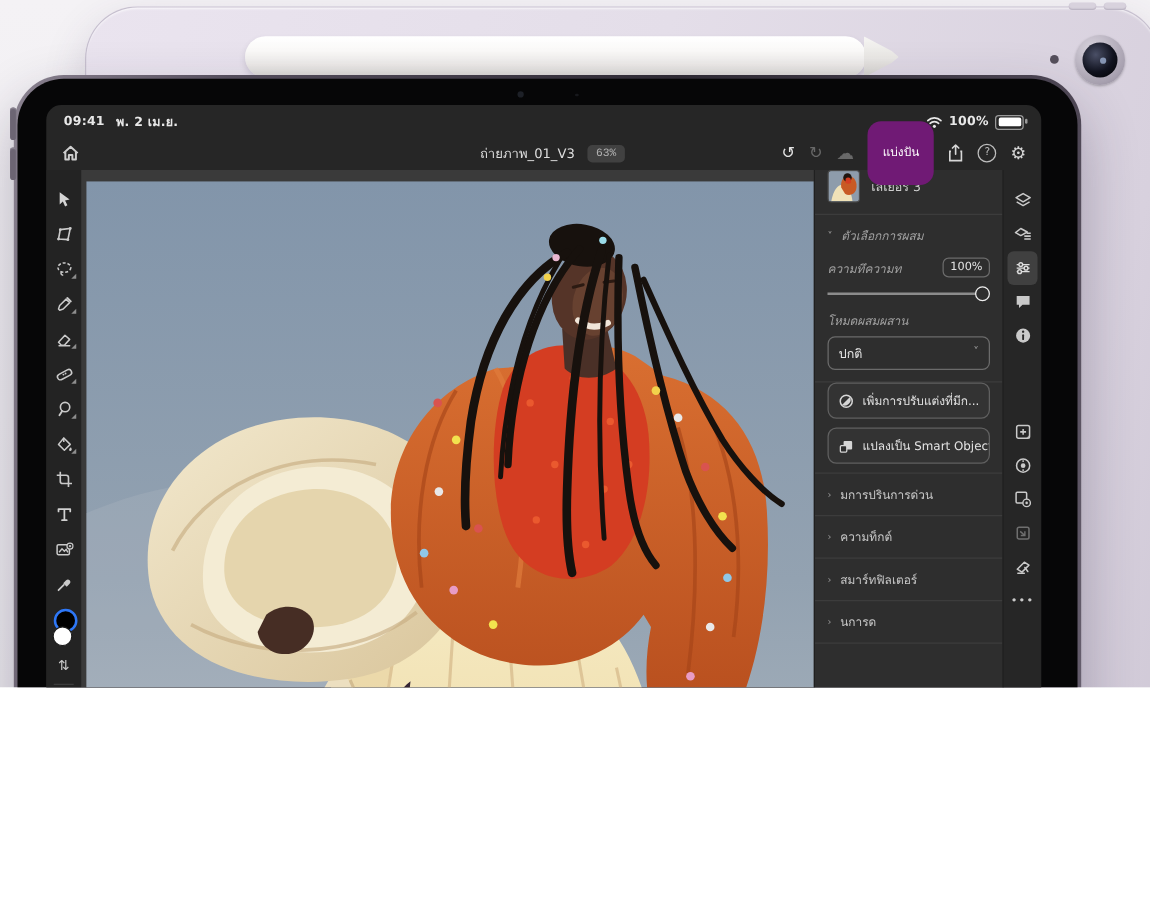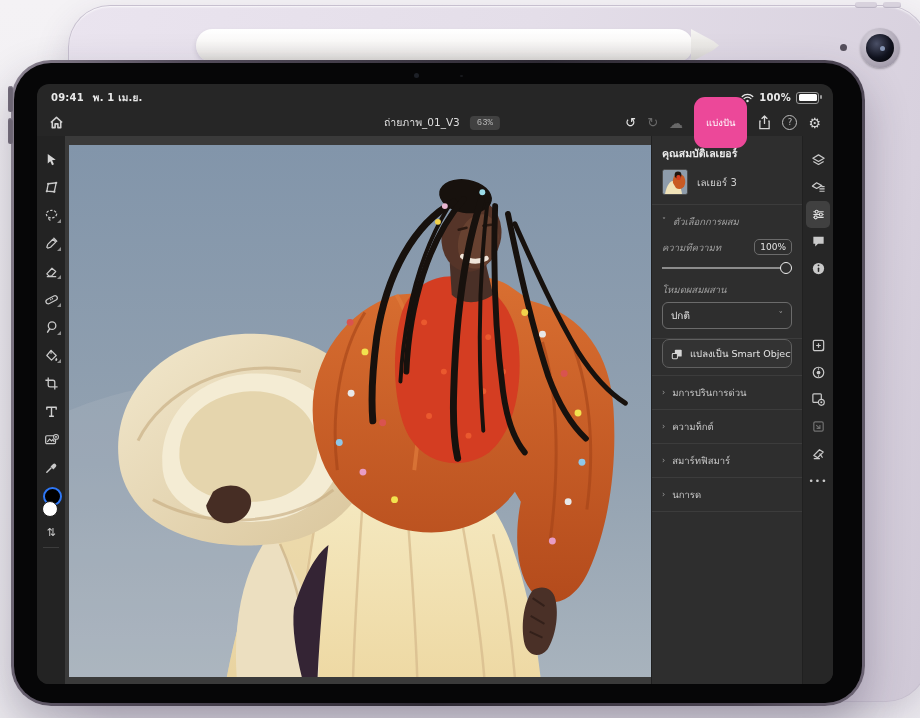--- a/index.html
+++ b/index.html
@@ -1,16 +1,16 @@
 <!DOCTYPE html>
 <html><head>
 <meta charset="utf-8">
 <style>
   html,body{margin:0;padding:0;background:#fff;}
-  .scene{position:relative;width:920px;height:718px;overflow:hidden;
+  .scene{position:relative;width:920px;height:550px;overflow:hidden;
          background:linear-gradient(180deg,#f4f2f5 0%,#f0eef2 60%,#ecEAEF 100%);
          font-family:"DejaVu Sans","Liberation Sans",sans-serif;}
 
   
   .back-ipad{position:absolute;left:68px;top:5px;width:860px;height:697px;border-radius:42px;
     background:linear-gradient(105deg,#eae4ef 0%,#e4dee9 45%,#d8d1de 85%,#cfc8d6 100%);
     box-shadow:inset 0 0 0 1px #c7c0cf, inset 0 2px 2px rgba(255,255,255,.8), 0 14px 34px rgba(70,58,95,.18);}
   .back-btn{position:absolute;top:-3px;height:6px;border-radius:3px;background:#d8d2dd;box-shadow:inset 0 -1px 1px #b9b2c1;}
   .rear-cam-ring{position:absolute;left:792px;top:23px;width:40px;height:40px;border-radius:50%;
     background:radial-gradient(circle at 35% 30%,#d9d4de,#a9a2b1 70%,#8d8696);box-shadow:0 1px 2px rgba(0,0,0,.25);}
@@ -50,21 +50,21 @@
 
   
   .appheader{height:27px;display:flex;align-items:center;padding:0 12px;position:relative;}
   .home-ic{width:15px;height:15px;}
   .titlewrap{position:absolute;left:50%;transform:translateX(-44%);display:flex;align-items:center;gap:10px;}
   .doc-title{font-size:10.5px;color:#dedede;}
   .zoom-badge{background:#414141;color:#b3b3b3;font-size:9px;border-radius:4px;padding:2px 7px;font-family:Liberation Mono, monospace;}
   .actions{margin-left:auto;display:flex;align-items:center;gap:11px;}
   .ub{font-size:13px;line-height:1;}
   .undo{color:#e3e3e3;} .redo{color:#686868;} .cloud{color:#686868;font-size:14px;}
-  .share-pill{background:#ec4899;color:#fff;font-size:9.5px;border-radius:11px;padding:21px 12px;line-height:1;}
+  .share-pill{background:#701a75;color:#fff;font-size:9.5px;border-radius:11px;padding:21px 12px;line-height:1;}
   .export-ic{width:13px;height:15px;}
   .help-circ{width:13px;height:13px;border:1.2px solid #bdbdbd;border-radius:50%;display:flex;align-items:center;justify-content:center;
     font-size:8.5px;color:#bdbdbd;line-height:1;}
   .gear{color:#d6d6d6;font-size:14px;line-height:1;}
 
   
   .workspace{flex:1;display:flex;min-height:0;}
 
   
   .tools{width:28px;background:#232323;display:flex;flex-direction:column;align-items:center;padding-top:9px;}
@@ -140,21 +140,21 @@
     <div class="vol-btn" style="top:26px;"></div>
     <div class="vol-btn" style="top:58px;"></div>
     <div class="bezel">
       <div class="front-cam"></div>
       <div class="front-cam2"></div>
 
       <div class="screen">
 
         <div class="statusbar">
           <span>09:41</span>
-          <span class="date">พ. 1 เม.ย.</span>
+          <span class="date">พ. 2 เม.ย.</span>
           <span class="status-right">
             <svg class="wifi" viewBox="0 0 16 12">
               <path d="M1.5 4.2 A9 9 0 0 1 14.5 4.2" stroke="#e8e8e8" stroke-width="1.6" fill="none" stroke-linecap="round"></path>
               <path d="M3.8 6.8 A6 6 0 0 1 12.2 6.8" stroke="#e8e8e8" stroke-width="1.6" fill="none" stroke-linecap="round"></path>
               <circle cx="8" cy="9.8" r="1.5" fill="#e8e8e8"></circle>
             </svg>
             <span>100%</span>
             <span class="battery">
                 <span class="fill"></span>
                 <span class="tip"></span>
@@ -365,21 +365,20 @@
                   <circle cx="506" cy="362" r="3.5" fill="#e8e8e8"></circle>
                     <circle cx="490" cy="402" r="3.5" fill="#e89cc5"></circle>
                   <circle cx="462" cy="170" r="3.5" fill="#f2d24b"></circle>
                     <circle cx="285" cy="180" r="3.5" fill="#d9534f"></circle>
                 </g>
               </svg>
             </div>
           </div>
 
           <div class="panel">
-            <div class="p-title">คุณสมบัติเลเยอร์</div>
             <div class="p-layerrow">
               <span class="thumb">
                 <svg viewBox="0 0 24 24" preserveAspectRatio="none">
                   <rect width="24" height="24" fill="#8e9cab"></rect>
                   <path d="M2 24 C4 14 8 10 12 11 C16 12 18 17 19 24 Z" fill="#f0e2b8"></path>
                   <path d="M10 13 C9 7 13 3 17 4 C21 5 23 9 22 14 C21 19 16 20 13 18 Z" fill="#c85a24"></path>
                   <circle cx="15" cy="5" r="3.4" fill="#20150f"></circle>
                   <path d="M13.5 6 a2.6 2.6 0 0 1 4 0 l.4 3 a3 3 0 0 1 -4.6 0 Z" fill="#d43d22"></path>
                 </svg>
               </span>
@@ -404,40 +403,47 @@
               <div class="lbl ddlabel">โหมดผสมผสาน</div>
               <div class="dd">
                 <span>ปกติ</span>
                 <span class="chev">˅</span>
               </div>
             </div>
             <div class="p-div"></div>
 
             <div class="pbtn">
               <svg viewBox="0 0 14 14">
+                <circle cx="7" cy="7" r="5.6" fill="none" stroke="#d6d6d6" stroke-width="1.4"></circle>
+                <path d="M3 10.5 L10.5 3 A 5.6 5.6 0 0 1 3 10.5 Z" fill="#d6d6d6"></path>
+              </svg>
+              <span>เพิ่มการปรับแต่งที่มีก...</span>
+            </div>
+            <div class="pbtn">
+              <svg viewBox="0 0 14 14">
                 <rect x="4.5" y="2" width="8" height="8" rx="1" fill="#d6d6d6"></rect>
                 <rect x="1.5" y="6.5" width="6" height="6" rx="1" fill="#2e2e2e" stroke="#d6d6d6" stroke-width="1.2"></rect>
               </svg>
               <span>แปลงเป็น Smart Object</span>
             </div>
             <div class="p-div"></div>
 
             <div class="p-sec">
               <span class="chev">›</span>
               <span class="rowlbl">มการปรินการด่วน</span>
             </div>
             <div class="p-div"></div>
             <div class="p-sec">
               <span class="chev">›</span>
               <span class="rowlbl">ความท็กต์</span>
             </div>
             <div class="p-div"></div>
             <div class="p-sec">
               <span class="chev">›</span>
-              <span class="rowlbl">สมาร์ทฟิสมาร์</span>
+              <span class="rowlbl">สมาร์ทฟิลเตอร์</span>
             </div>
             <div class="p-div"></div>
             <div class="p-sec">
               <span class="chev">›</span>
               <span class="rowlbl">นการด</span>
             </div>
             <div class="p-div"></div>
           </div>
 
           <div class="rail">

